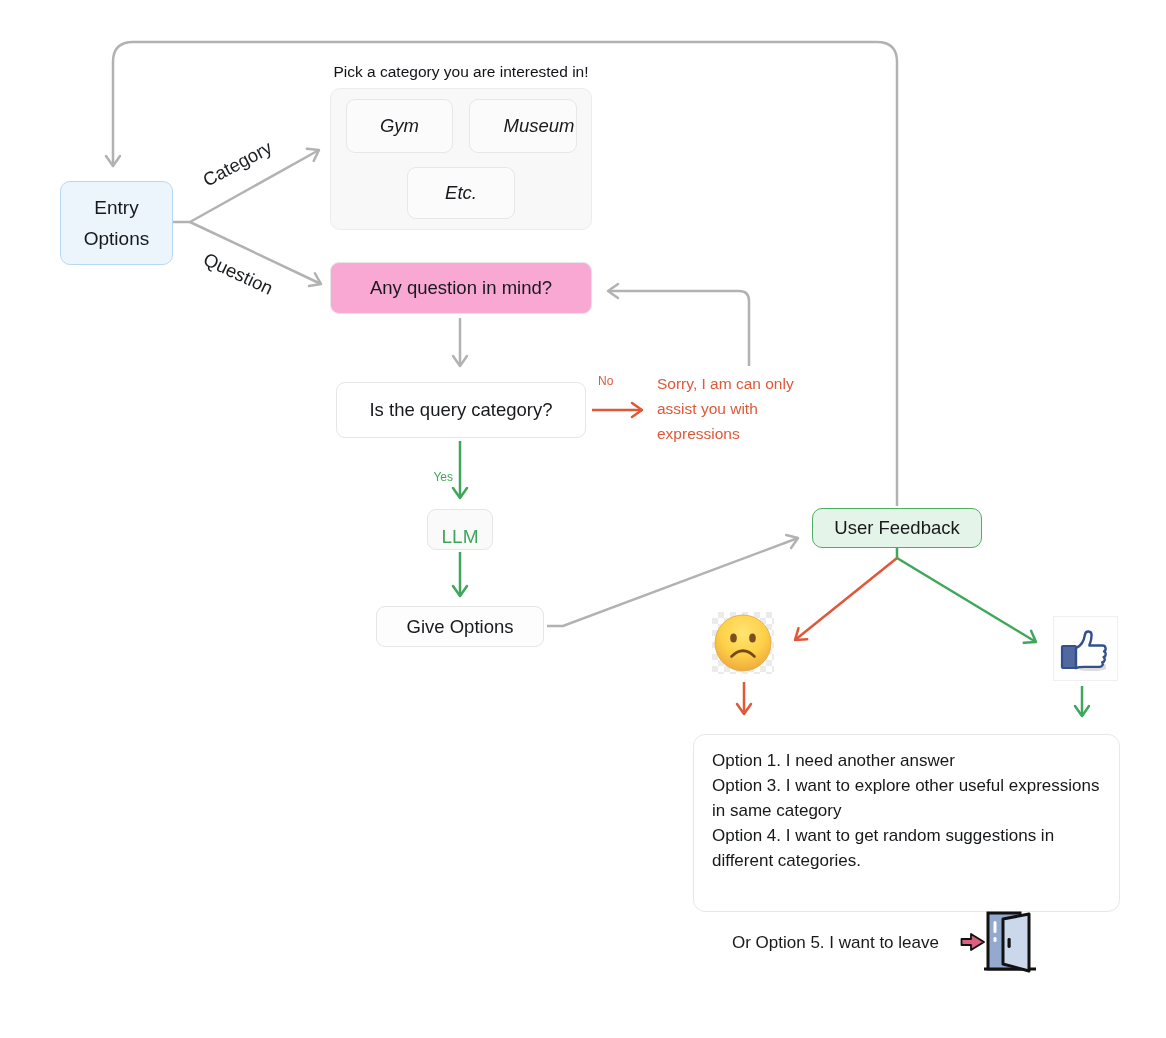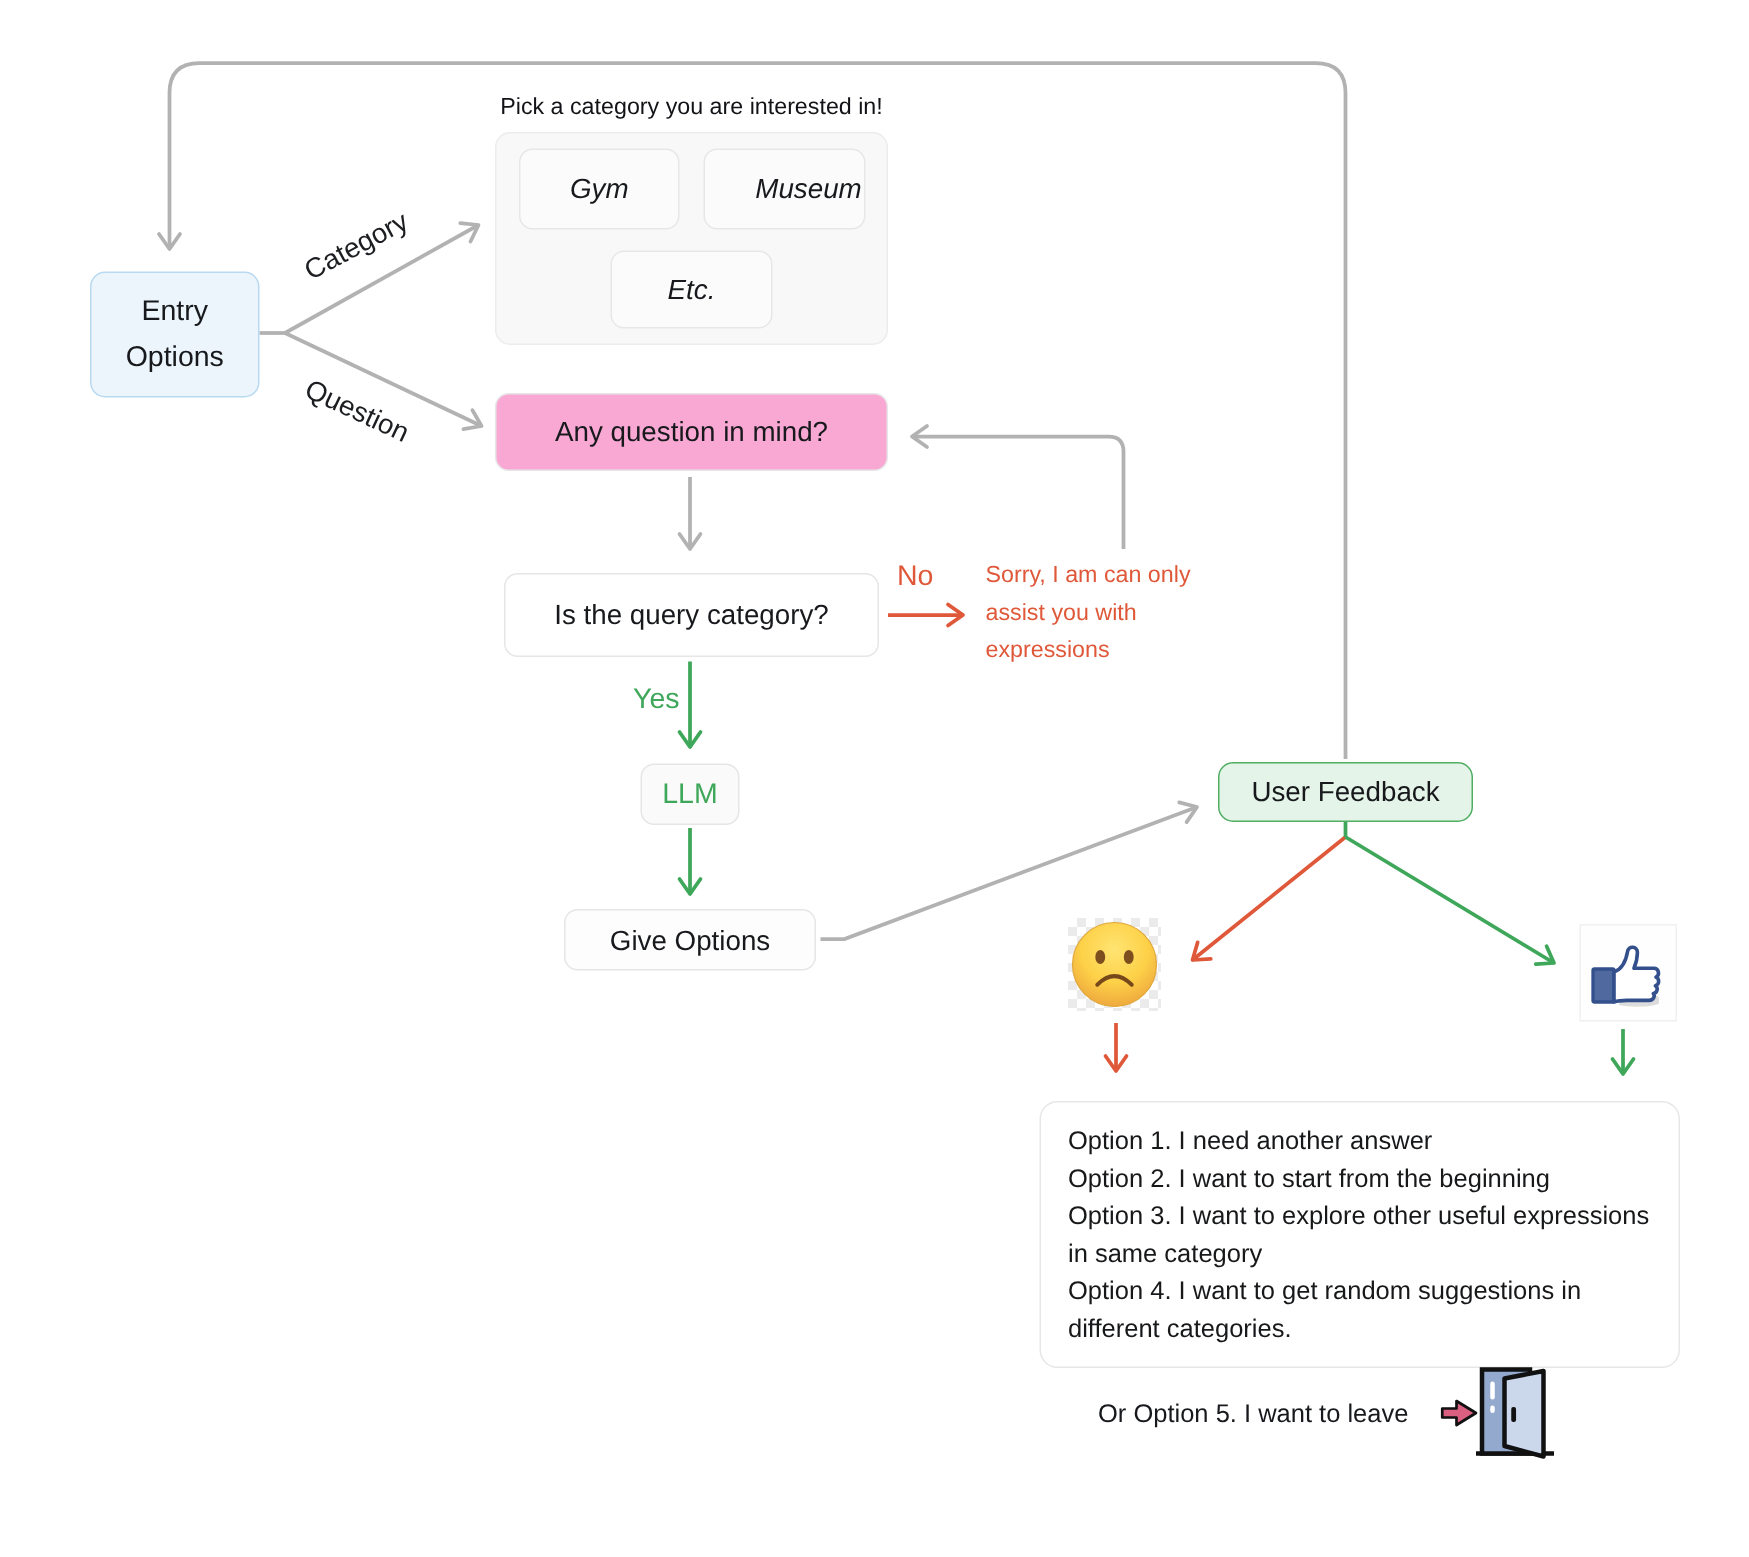--- a/index.html
+++ b/index.html
@@ -20,23 +20,23 @@
     flex-direction:column;line-height:31px;font-size:19px;
   }
   .panel{background:#f8f8f9;border:1px solid #ececee;border-radius:10px;font-style:italic;}
   .panel-btn{
     position:absolute;box-sizing:border-box;display:flex;align-items:center;justify-content:center;
     background:#fbfbfc;border:1px solid #e7e7e9;border-radius:9px;font-size:18.5px;
   }
   .feedback{background:#e5f4e8;border:1.5px solid #4fae63;border-radius:10px;}
   .small-title{position:absolute;z-index:2;font-size:15.5px;text-align:center;color:#121316;}
   .rot-label{position:absolute;z-index:2;font-size:18.5px;color:#1b1d20;white-space:nowrap;}
-  .edge-label{position:absolute;z-index:2;font-size:19px;white-space:nowrap;}
+  .edge-label{position:absolute;z-index:2;font-size:12px;white-space:nowrap;}
   .red-text{color:#df5839;}
-  .green-text{color:#3fa75a;}
+  .green-text{color:#3fa75a;margin-top:14px;}
   .sorry{position:absolute;z-index:2;font-size:15.5px;line-height:25px;color:#df5839;}
   .options{
     position:absolute;z-index:2;box-sizing:border-box;background:#ffffff;
     border:1px solid #e7e7e9;border-radius:12px;padding:13px 18px;
     font-size:17px;line-height:25px;color:#17181a;
   }
   .options p{margin:0;}
   .checker{
     background-color:#fff;
     background-image:
@@ -145,21 +145,20 @@
   <div class="icon-box thumb-bg" style="left:1053px;top:616px;width:63px;height:63px;">
     <svg width="54" height="50" viewBox="0 0 54 50">
       <path d="M20 46 C30 48 44 47 47 45 L47 42 C47 40 45 39 43 39 L24 40 Z" fill="#dcdcdc" stroke="none"></path>
       <rect x="3" y="22" width="14" height="22" rx="1" fill="#50699f" stroke="#33508c" stroke-width="2.2"></rect>
       <path d="M17 44 V24 C22.5 22 25 16.5 26 10.5 C26.7 6.2 32.6 6.6 32.6 11 C32.6 14.8 31.6 18.4 30.3 21.5 H43.5 C46.9 21.5 47.8 26 45 27.4 C47.5 28.6 47.3 32.2 44.6 33.2 C46.7 34.6 45.9 37.9 43.2 38.3 C44.6 40.1 43.3 42.9 40.5 42.9 H25.5 C22.2 42.9 19 43.3 17 44 Z" fill="#ffffff" stroke="#33508c" stroke-width="2.4" stroke-linejoin="round"></path>
     </svg>
   </div>
 
   <div class="options" style="left:693px;top:734px;width:427px;height:178px;">
     <p>Option 1. I need another answer</p>
-    <p>Option 2. I want to start from the beginning</p>
     <p>Option 3. I want to explore other useful expressions in same category</p>
     <p>Option 4. I want to get random suggestions in different categories.</p>
   </div>
 
   <div class="abs" style="left:732px;top:933px;z-index:2;font-size:17px;white-space:nowrap;">Or Option 5. I want to leave</div>
 
   <div class="icon-box" style="left:960px;top:931px;width:26px;height:22px;">
     <svg width="26" height="22" viewBox="0 0 26 22">
       <path d="M1.5 8 H11 V3 L24 11 L11 19 V14 H1.5 Z" fill="#da5f81" stroke="#111" stroke-width="1.8" stroke-linejoin="round"></path>
     </svg>

